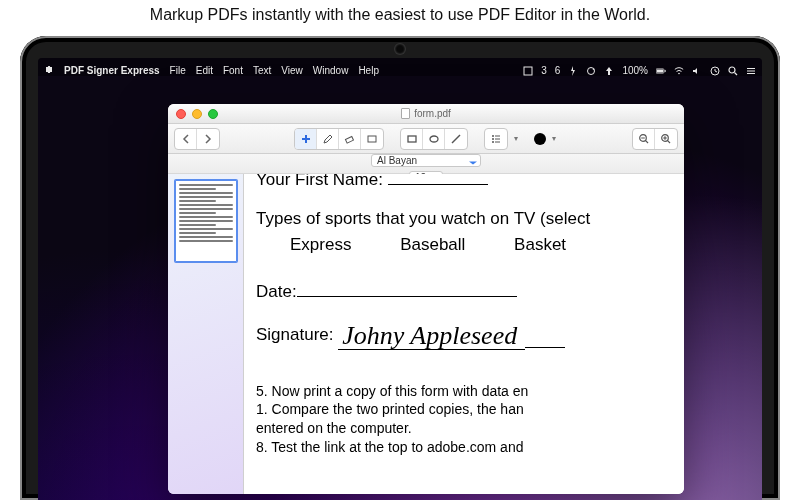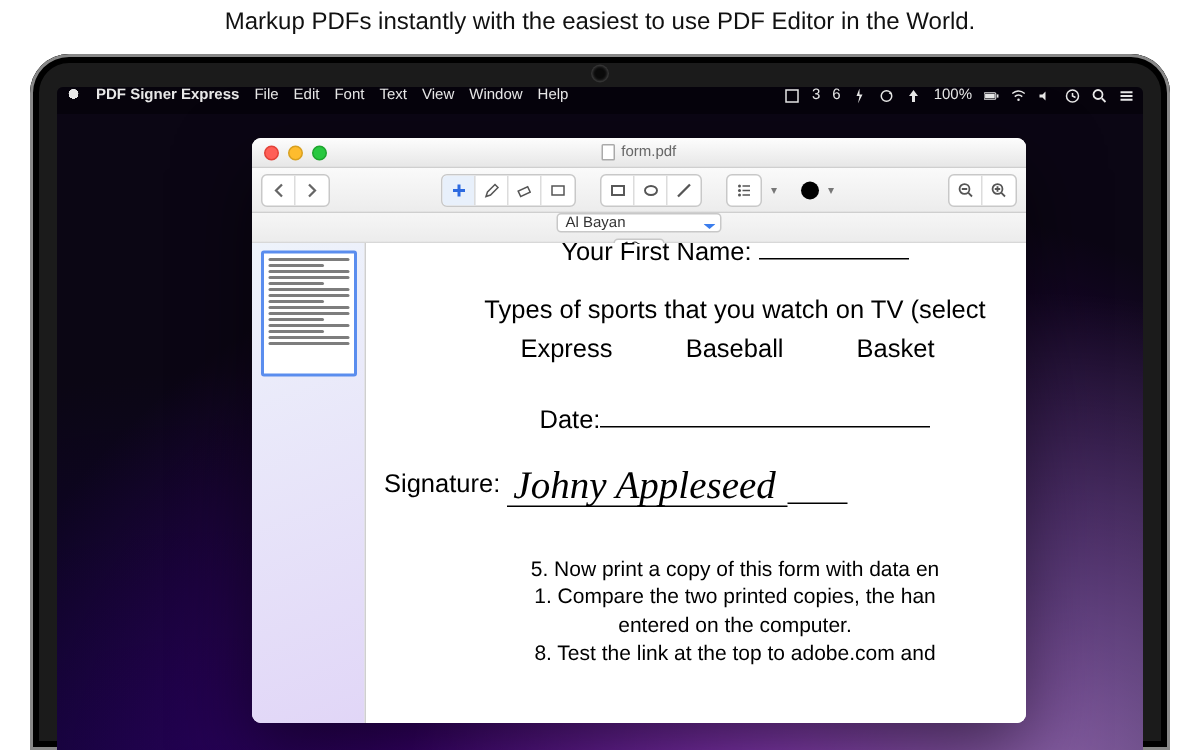--- a/index.html
+++ b/index.html
@@ -7,29 +7,29 @@
   .headline{height:30px;line-height:30px;text-align:center;font-size:16px;color:#111;}
   
   .monitor{position:relative;margin:6px auto 0;width:760px;height:464px;border-radius:26px 26px 0 0;background:#1b1b1b;box-shadow:inset 0 0 0 2px #888,inset 0 0 0 6px #000;overflow:hidden;}
   .camera{position:absolute;top:8px;left:50%;width:10px;height:10px;margin-left:-5px;border-radius:50%;background:#0a0a0a;box-shadow:0 0 0 1px #333,inset 0 0 2px #444;}
   .screen{position:absolute;top:22px;left:18px;right:18px;bottom:0;border-radius:4px 4px 0 0;overflow:hidden;
     background:radial-gradient(1200px 1000px at 90% 110%,rgba(255,255,255,0.4) 0%,rgba(255,255,255,0) 35%),
                radial-gradient(900px 700px at 65% 110%,rgba(130,0,200,0.85) 0%,rgba(70,0,130,0.6) 30%,rgba(10,0,30,0) 60%),
                radial-gradient(900px 700px at 15% 130%,rgba(20,0,80,0.9) 0%,rgba(10,0,30,0) 55%),
                #0b0614;}
   
-  .menubar{height:18px;background:rgba(0,0,0,0.40);display:flex;align-items:flex-start;color:#e8e8e8;font-size:10px;padding:0 6px;gap:10px;}
+  .menubar{height:18px;background:rgba(0,0,0,0.40);display:flex;align-items:flex-end;color:#e8e8e8;font-size:10px;padding:0 6px;gap:10px;}
   .menubar .apple-logo{display:inline-block;width:10px;height:10px;background:#e8e8e8;-webkit-mask:radial-gradient(circle at 50% 35%,#000 40%,transparent 41%);clip-path:polygon(50% 0,65% 12%,80% 10%,92% 35%,92% 70%,80% 92%,60% 100%,40% 100%,20% 92%,8% 70%,8% 35%,20% 10%,35% 12%);}
   .menubar .left{display:flex;gap:10px;align-items:center;}
   .menubar .left .appname{font-weight:bold;}
   .menubar .right{margin-left:auto;display:flex;gap:8px;align-items:center;}
   .right .sicon{width:10px;height:10px;display:inline-block;}
   .sicon svg{width:100%;height:100%;}
   
-  .appwin{position:absolute;top:34px;left:130px;width:516px;height:390px;background:#fff;border-radius:6px;box-shadow:0 20px 50px rgba(0,0,0,0.5);overflow:hidden;display:flex;flex-direction:column;text-align:center;}
+  .appwin{position:absolute;top:46px;left:130px;width:516px;height:390px;background:#fff;border-radius:6px;box-shadow:0 20px 50px rgba(0,0,0,0.5);overflow:hidden;display:flex;flex-direction:column;}
   .titlebar{height:20px;background:linear-gradient(#fdfdfd,#e7e7e7);border-bottom:1px solid #cfcfcf;display:flex;align-items:center;padding:0 8px;font-size:10px;color:#555;position:relative;}
   .traffic{display:flex;gap:6px;position:absolute;left:8px;}
   .dot{width:10px;height:10px;border-radius:50%;}
   .dot.r{background:#ff5f57;border:1px solid #e24238;}
   .dot.y{background:#febc2e;border:1px solid #d8a020;}
   .dot.g{background:#28c840;border:1px solid #1ea52e;}
   .wintitle{margin:0 auto;display:flex;gap:4px;align-items:center;color:#666;}
   .wintitle .docicon{width:9px;height:11px;border:1px solid #aaa;border-radius:1px;background:#fff;position:relative;}
   .toolbar{height:30px;background:linear-gradient(#fafafa,#ececec);border-bottom:1px solid #cfcfcf;display:flex;align-items:center;gap:4px;padding:0 6px;}
   .tgroup{display:flex;border:1px solid #c8c8c8;border-radius:4px;overflow:hidden;background:#fff;}

